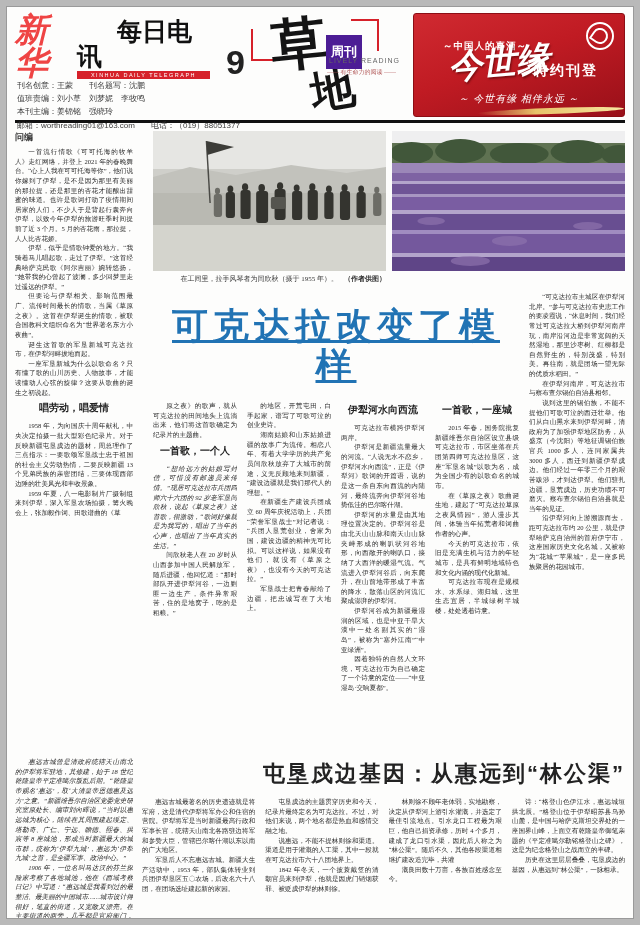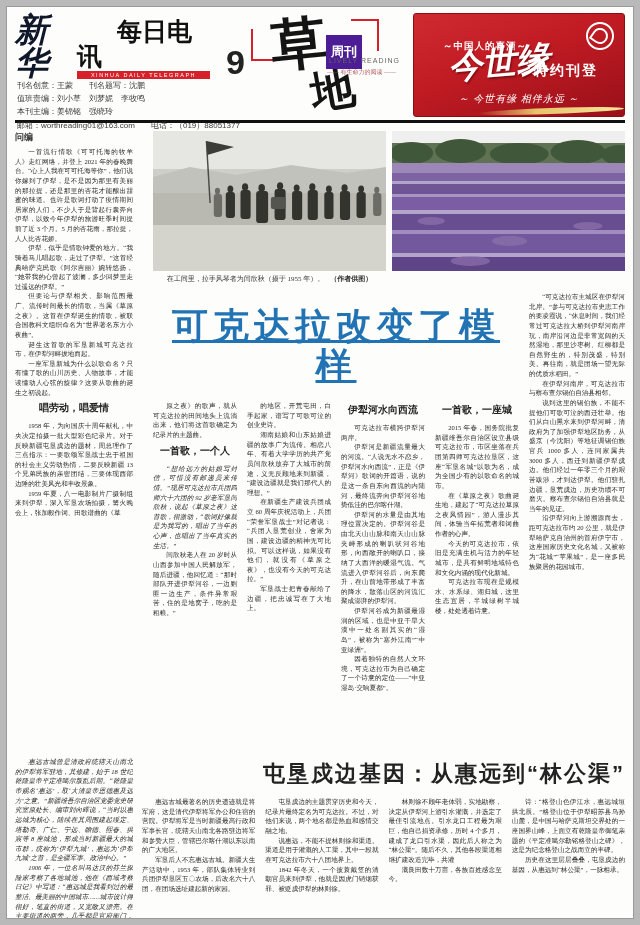--- a/index.html
+++ b/index.html
@@ -3,21 +3,21 @@
 <meta charset="utf-8">
 <style>
   html,body{margin:0;padding:0;background:#b9b9b9;}
   .page{position:relative;width:628px;height:913px;margin:6px auto;background:#fdfdfc;
         border:1px solid #9a9a9a;box-sizing:border-box;padding:6px 8px 0 8px;overflow:hidden;
         font-family:"Liberation Serif","DejaVu Serif",serif;color:#222;}
   
   .header{display:flex;align-items:flex-start;border-bottom:3px solid #111;padding-bottom:6px;height:110px;box-sizing:border-box;}
   .mast{width:230px;flex:0 0 auto;}
   .mast-row{display:flex;align-items:flex-end;}
-  .brand-red{font-size:33px;font-weight:900;font-style:italic;color:#0f172a;line-height:1;
+  .brand-red{font-size:33px;font-weight:900;font-style:italic;color:#ef4444;line-height:1;
              font-family:"DejaVu Serif",serif;letter-spacing:-2px;}
   .brand-blk{margin-left:3px;}
   .brand-black{font-size:25px;font-weight:900;color:#111;line-height:1;font-family:"Liberation Sans",sans-serif;margin-left:40px;}
   .brand-strip{margin-top:2px;background:#d6212a;color:#fff;font-size:5.5px;letter-spacing:1.5px;
                text-align:center;padding:1px 2px;font-family:"Liberation Sans",sans-serif;}
   .page-num{font-size:34px;font-weight:700;margin-left:16px;line-height:1;font-family:"Liberation Sans",sans-serif;}
   .date-line{color:#d6212a;font-weight:700;font-size:12px;margin:7px 0 5px 10px;font-family:"Liberation Sans",sans-serif;}
   .info{font-size:8px;color:#3c3c3c;line-height:1.65;margin-left:2px;font-family:"Liberation Sans",sans-serif;}
   
   .weekly{position:relative;width:158px;height:106px;flex:0 0 auto;margin-left:4px;}
@@ -43,21 +43,21 @@
   .ad-swoosh{position:absolute;left:30%;bottom:2px;width:70%;height:6px;border-radius:50%;
              background:linear-gradient(90deg,rgba(232,195,106,0),#e8c36a 40%,#f7e6a0);transform:rotate(-2deg);}
   
   .main-row{display:flex;gap:20px;margin-top:8px;}
   .sidebar{flex:0 0 118px;height:598px;overflow:hidden;}
   .side-label{font-size:9px;font-weight:700;color:#333;margin-bottom:3px;font-family:"Liberation Sans",sans-serif;}
   .main-right{flex:1;min-width:0;}
   .photos-row{display:flex;gap:6px;}
   .photo-box{flex:1;min-width:0;}
   .photo-box svg{display:block;width:100%;height:140px;}
-  .caption{font-size:7px;color:#333;margin-top:3px;display:flex;justify-content:center;gap:6px;}
+  .caption{font-size:7px;color:#333;margin-top:3px;display:flex;justify-content:flex-end;gap:6px;}
   .caption .credit{font-weight:700;white-space:nowrap;}
   .content-row{display:flex;gap:10px;margin-top:8px;}
   .left-main{flex:1;min-width:0;}
   .col5{flex:0 0 96px;height:430px;overflow:hidden;}
   .headline{color:#2173b4;font-size:36px;font-weight:900;text-align:center;letter-spacing:5px;
             font-family:"Liberation Sans",sans-serif;padding:14px 0 16px 0;line-height:1.1;text-decoration:underline;}
   .art-cols{display:flex;gap:10px;height:346px;overflow:hidden;}
   .art-col{flex:1;min-width:0;overflow:hidden;}
   .sub-head{font-size:10px;font-weight:700;text-align:center;margin:4px 0 6px 0;font-family:"Liberation Sans",sans-serif;}
   .sub-head.toppad{margin-top:2px;}

